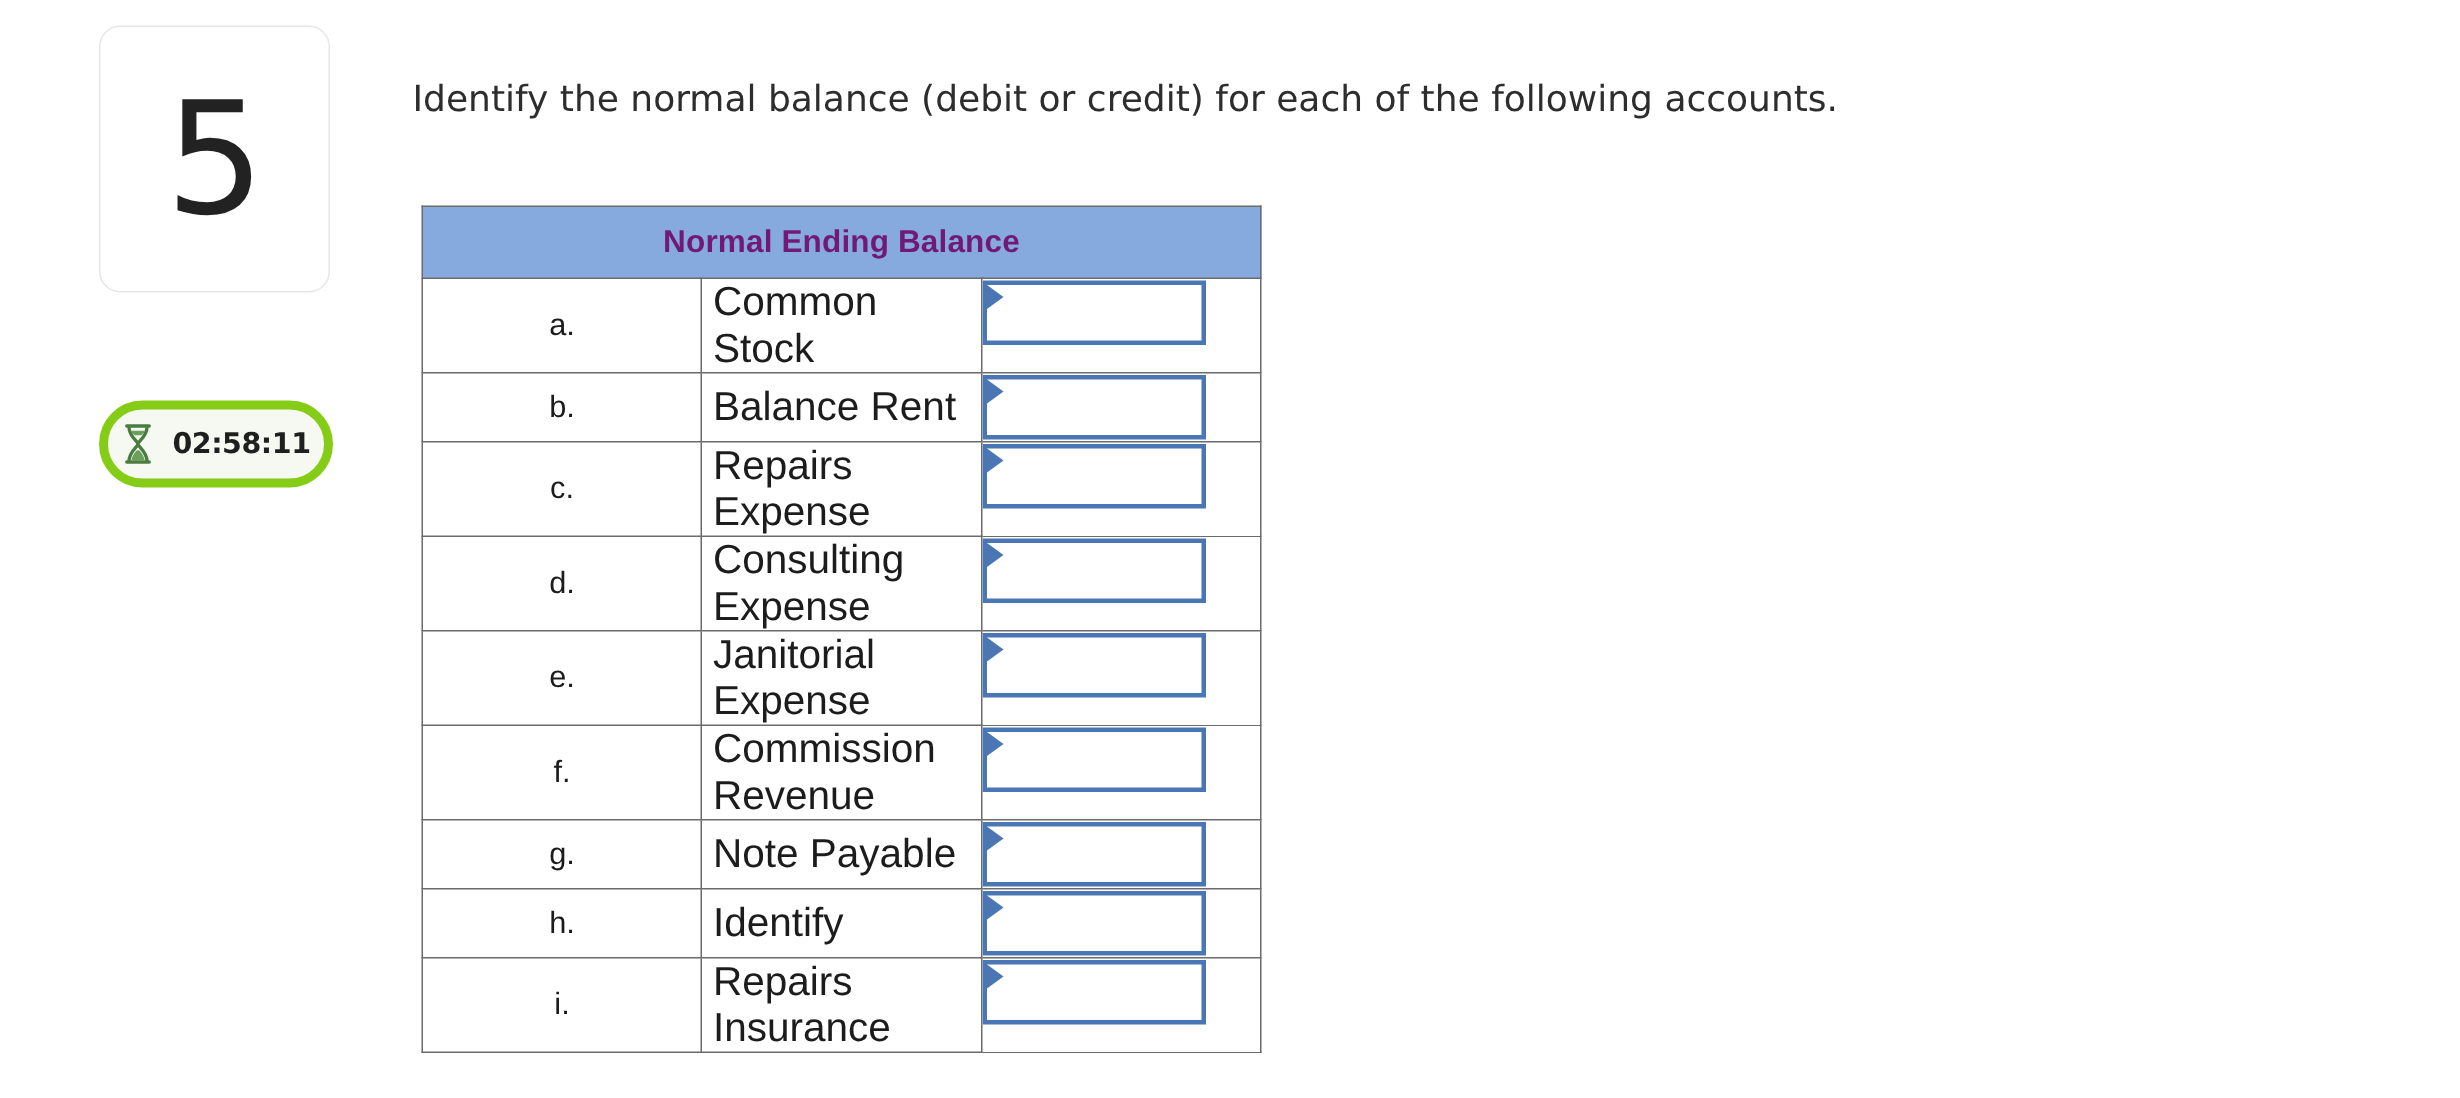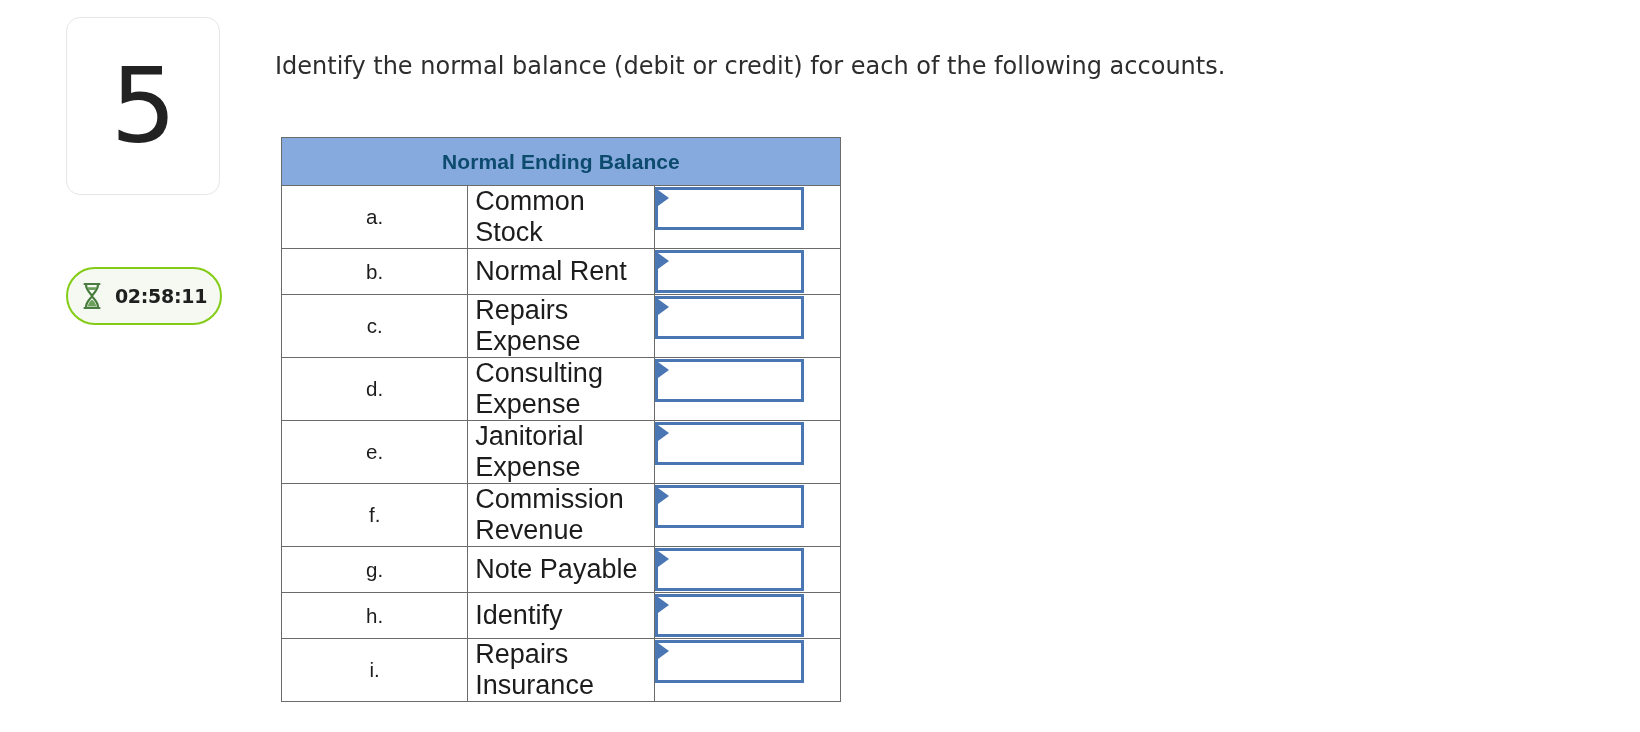--- a/index.html
+++ b/index.html
@@ -40,21 +40,21 @@
     color: #222222;
     letter-spacing: -1px;
     font-family: "DejaVu Sans", sans-serif;
   }
 
   .timer-pill {
     margin-top: 72px;
     width: 156px;
     height: 58px;
     box-sizing: border-box;
-    border: 2px solid #84cc16;
+    border: 6px solid #84cc16;
     border-radius: 29px;
     background: #f5f9f2;
     display: flex;
     align-items: center;
     justify-content: center;
     gap: 12px;
   }
   .hourglass-icon {
     display: block;
     width: 22px;
@@ -97,21 +97,21 @@
   table.balance-table td {
     border: 1px solid #6b6b6b;
     padding: 0;
     background: #ffffff;
   }
   .hdr-cell {
     background: #87aade !important;
     text-align: center;
     font-size: 21px;
     font-weight: bold;
-    color: #0c4a6e;
+    color: #701a75;
     height: 47px;
     letter-spacing: 0.1px;
   }
   .letter-cell {
     width: 47px;
     text-align: center;
     font-size: 20.5px;
     color: #1c1c1c;
     height: 45px;
     vertical-align: middle;
@@ -192,21 +192,21 @@
           <td class="letter-cell">a.</td>
           <td class="account-cell">Common Stock</td>
           <td class="answer-cell">
             <div class="select-box">
               <span class="select-marker" style="left: 0px; top: 0px;"></span>
             </div>
           </td>
         </tr>
         <tr>
           <td class="letter-cell">b.</td>
-          <td class="account-cell">Normal Rent</td>
+          <td class="account-cell">Balance Rent</td>
           <td class="answer-cell">
             <div class="select-box">
               <span class="select-marker" style="left: 0px; top: 0px;"></span>
             </div>
           </td>
         </tr>
         <tr>
           <td class="letter-cell">c.</td>
           <td class="account-cell">Repairs Expense</td>
           <td class="answer-cell">

